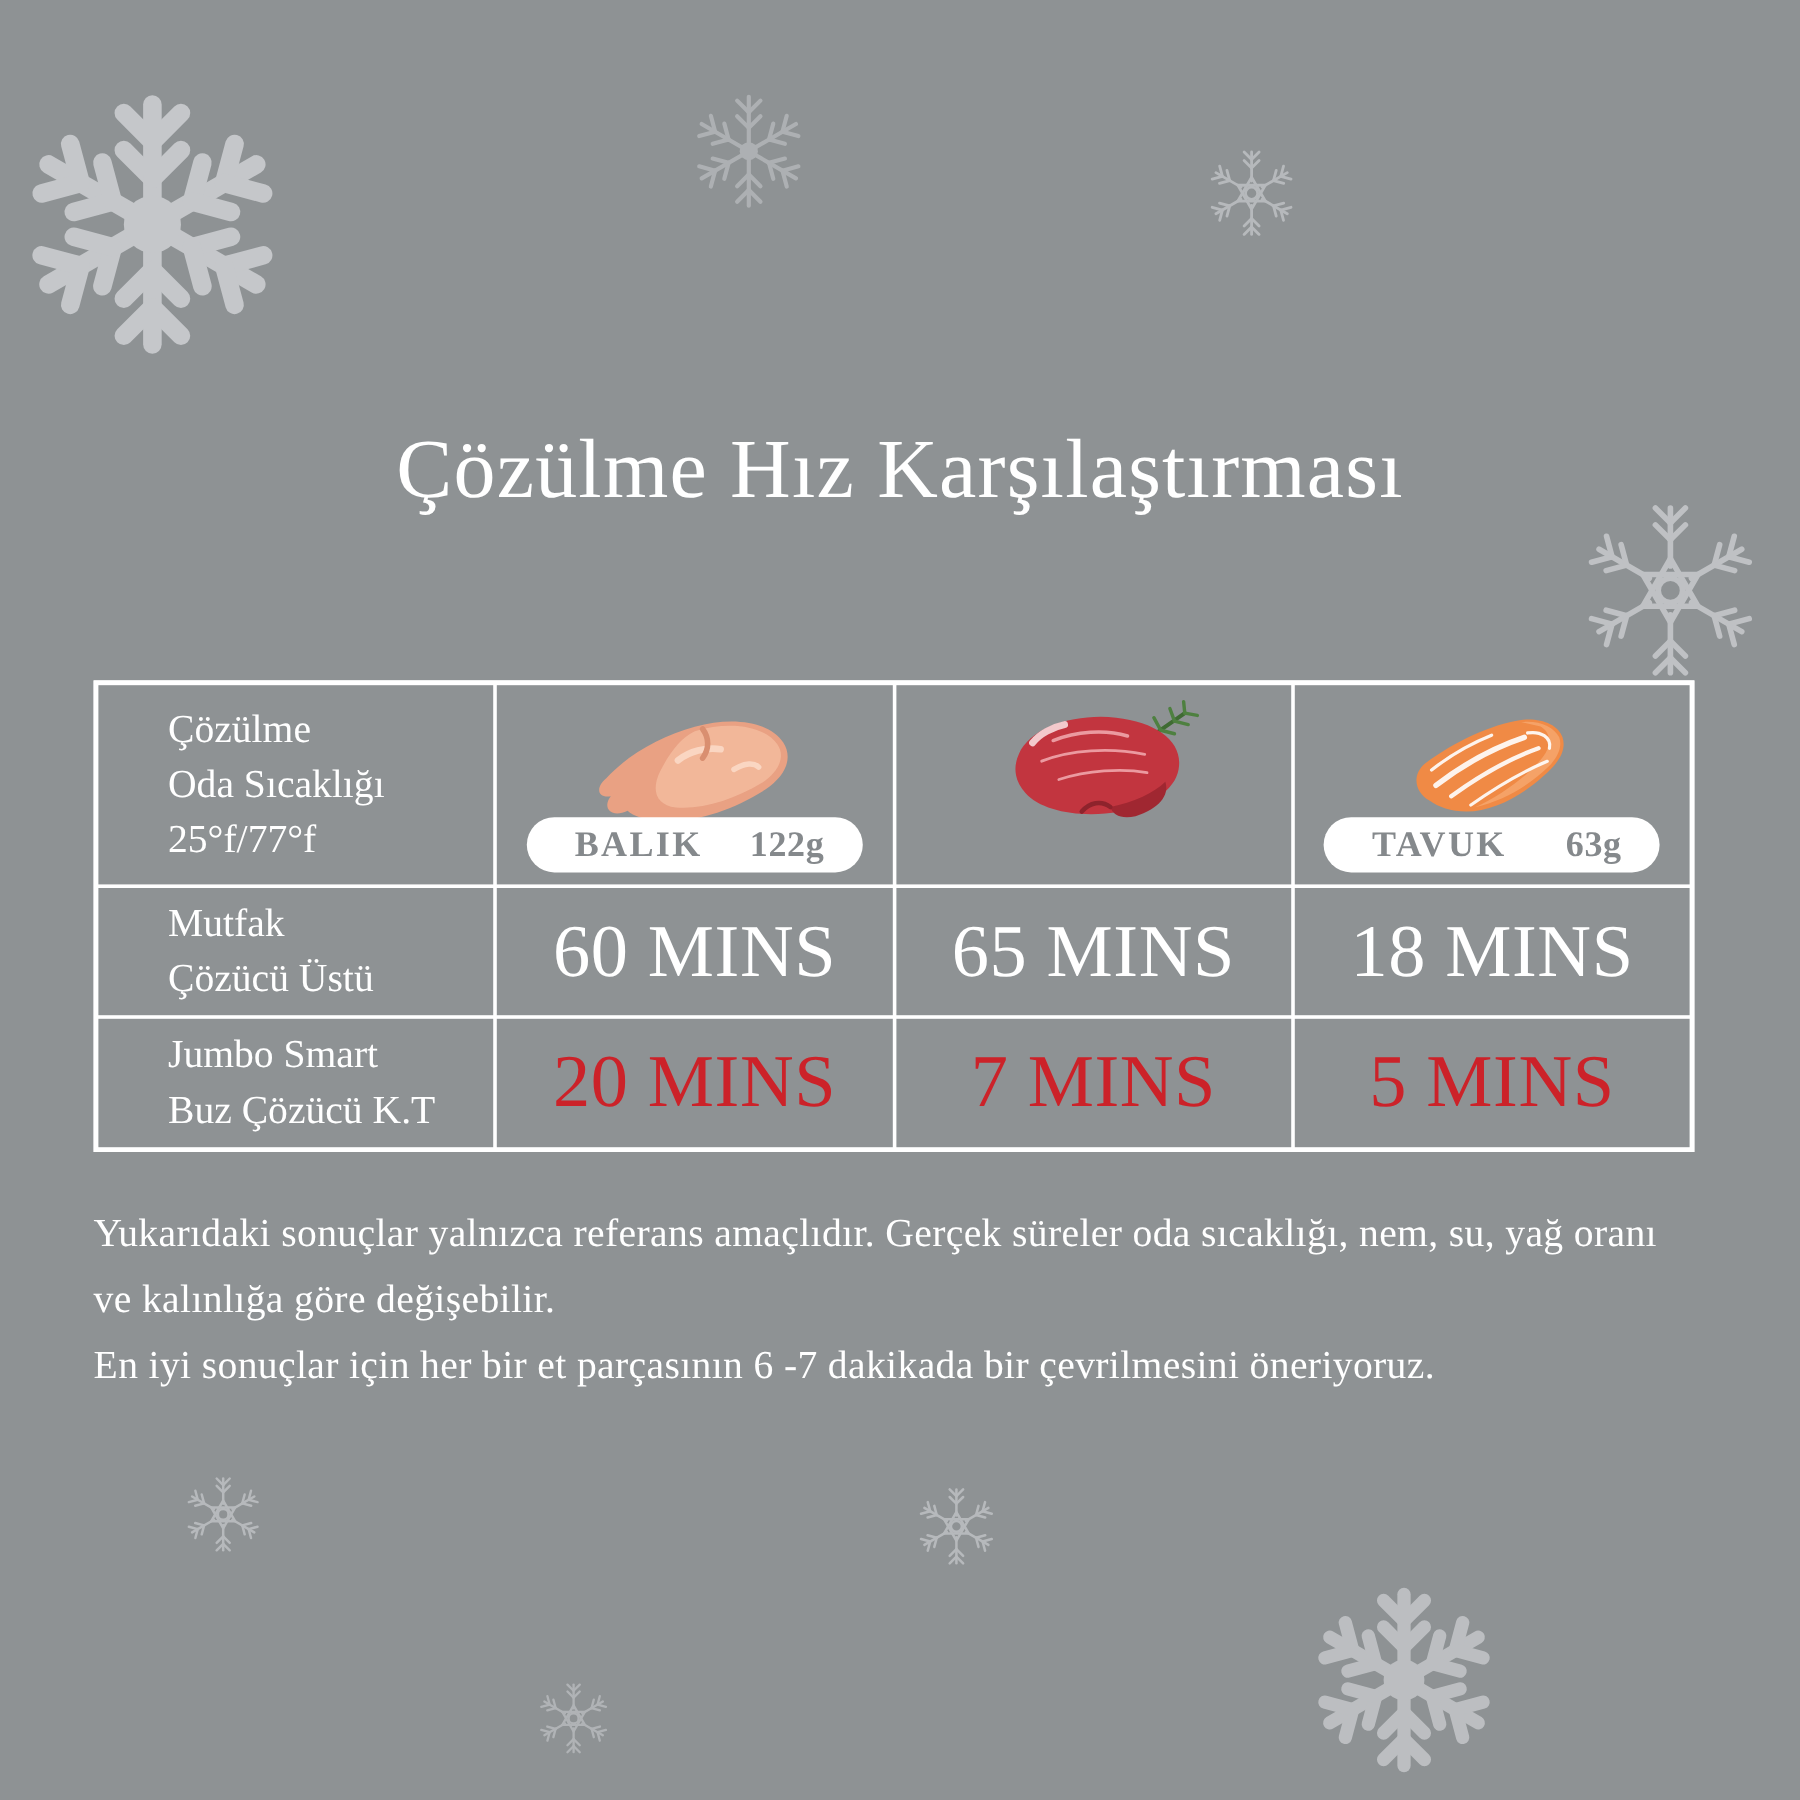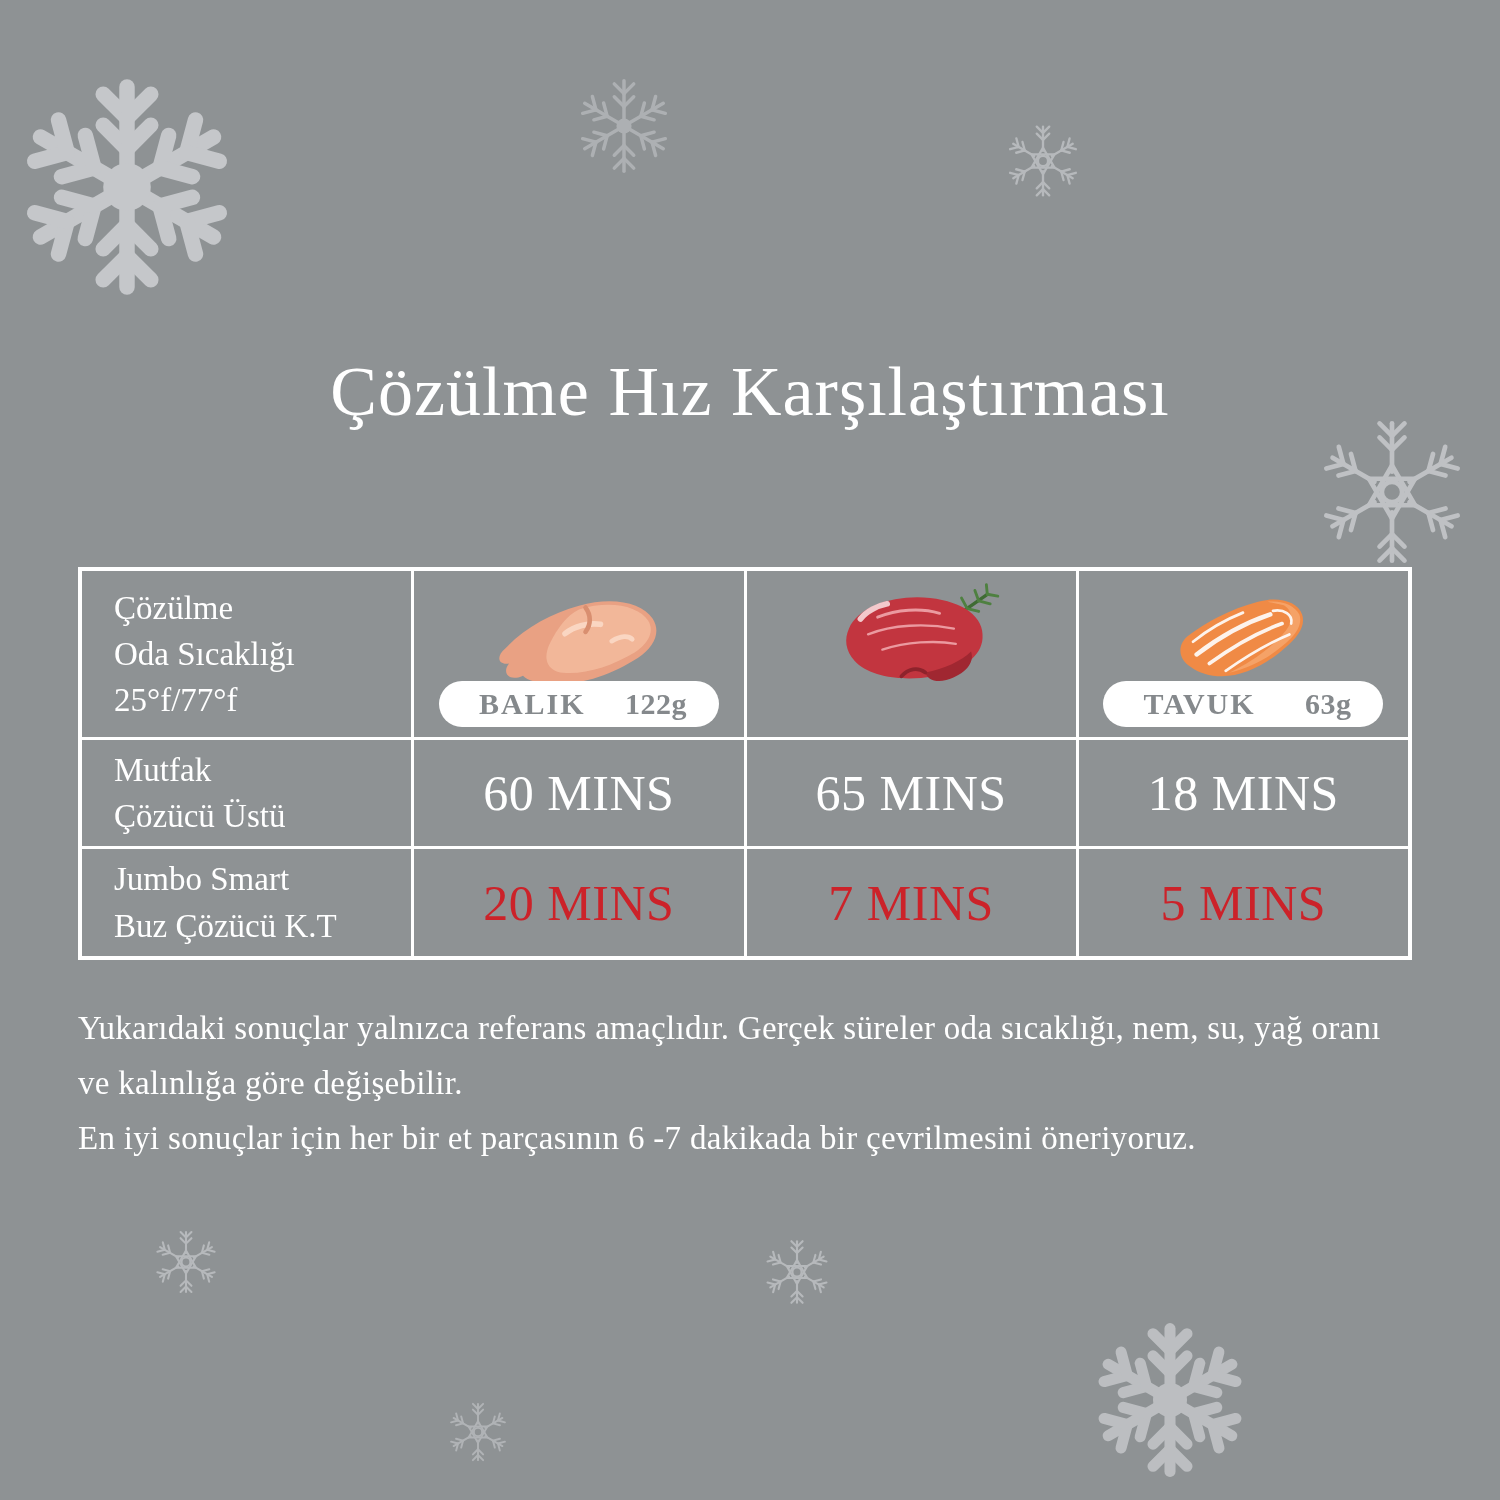--- a/index.html
+++ b/index.html
@@ -20,26 +20,26 @@
   .table{
     position:absolute;left:78px;top:567px;width:1334px;height:393px;
     box-sizing:border-box;border:4px solid #ffffff;background:#ffffff;
     display:grid;grid-template-columns:repeat(4,1fr);
     grid-template-rows:166px 106px 107px;gap:3px;
     z-index:2;
   }
   .cell{background:#8e9294;position:relative;box-sizing:border-box;}
   .cell-label{
     display:flex;flex-direction:column;justify-content:center;
-    padding-left:32px;color:#ffffff;font-size:33px;line-height:1.4;
+    padding-left:58px;color:#ffffff;font-size:33px;line-height:1.4;
     white-space:pre-line;
   }
   .cell-value{
     display:flex;align-items:center;justify-content:center;
-    color:#ffffff;font-size:50px;letter-spacing:0.5px;
+    color:#ffffff;font-size:62px;letter-spacing:0.5px;
   }
   .cell-value.red{color:#cc2229;text-align:center;}
   .food-wrap{position:absolute;left:50%;transform:translateX(-50%);}
   .pill{
     position:absolute;left:50%;transform:translateX(-50%);bottom:10px;
     width:280px;height:46px;background:#ffffff;border-radius:23px;
     display:flex;align-items:center;justify-content:space-between;
     box-sizing:border-box;padding:0 32px 0 40px;
     color:#85898c;font-weight:bold;font-size:30px;
   }

